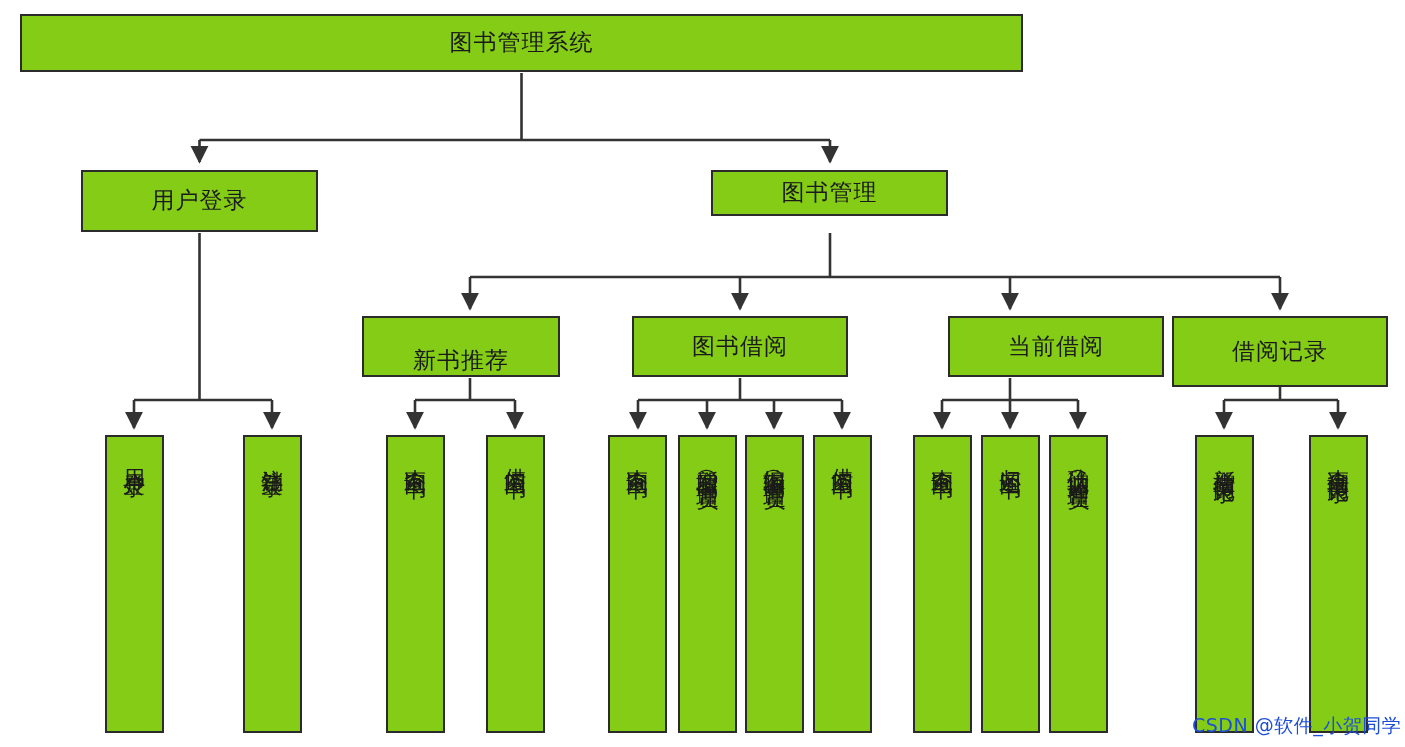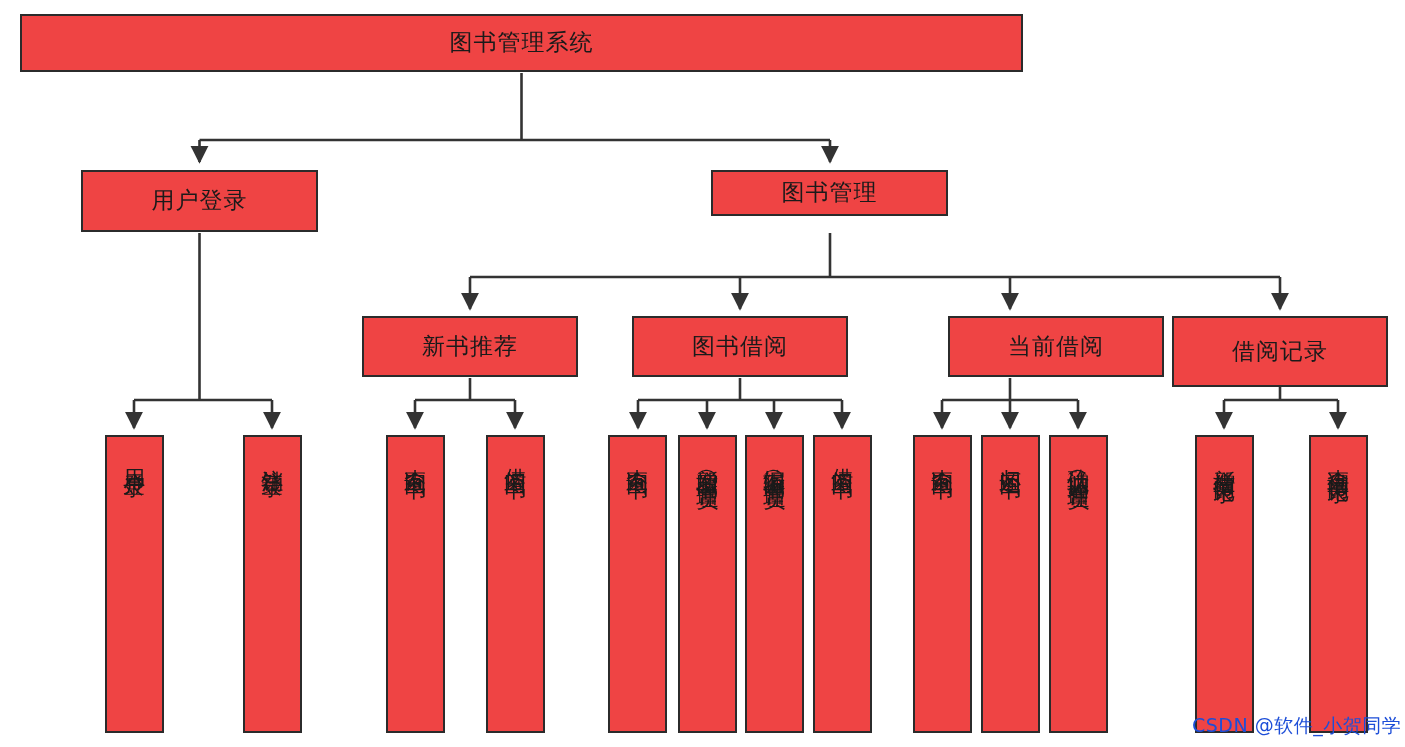--- a/index.html
+++ b/index.html
@@ -23,21 +23,21 @@
     left: 0;
     top: 0;
     width: 1405px;
     height: 747px;
     pointer-events: none;
   }
   .node {
     position: absolute;
     box-sizing: border-box;
     border: 2.5px solid #2b2b2b;
-    background: #ef4444;
+    background: #84cc16;
     display: flex;
     align-items: center;
     justify-content: center;
     color: #1a1a1a;
   }
   .node-h {
     font-size: 23px;
     letter-spacing: 1px;
     line-height: 1.2;
     white-space: nowrap;
@@ -130,21 +130,21 @@
   </div>
 
   <div class="node node-h" style="left:81px; top:170px; width:237px; height:62px;">
     <span>用户登录</span>
   </div>
 
   <div class="node node-h" style="left:711px; top:170px; width:237px; height:46px;">
     <span>图书管理</span>
   </div>
 
-  <div class="node node-h" style="left:362px; top:316px; width:216px; height:61px;">
+  <div class="node node-h" style="left:362px; top:316px; width:198px; height:61px;align-items:flex-end;">
     <span>新书推荐</span>
   </div>
 
   <div class="node node-h" style="left:632px; top:316px; width:216px; height:61px;">
     <span>图书借阅</span>
   </div>
 
   <div class="node node-h" style="left:902px; top:316px; width:216px; height:61px;margin-left:46px;">
     <span>当前借阅</span>
   </div>

